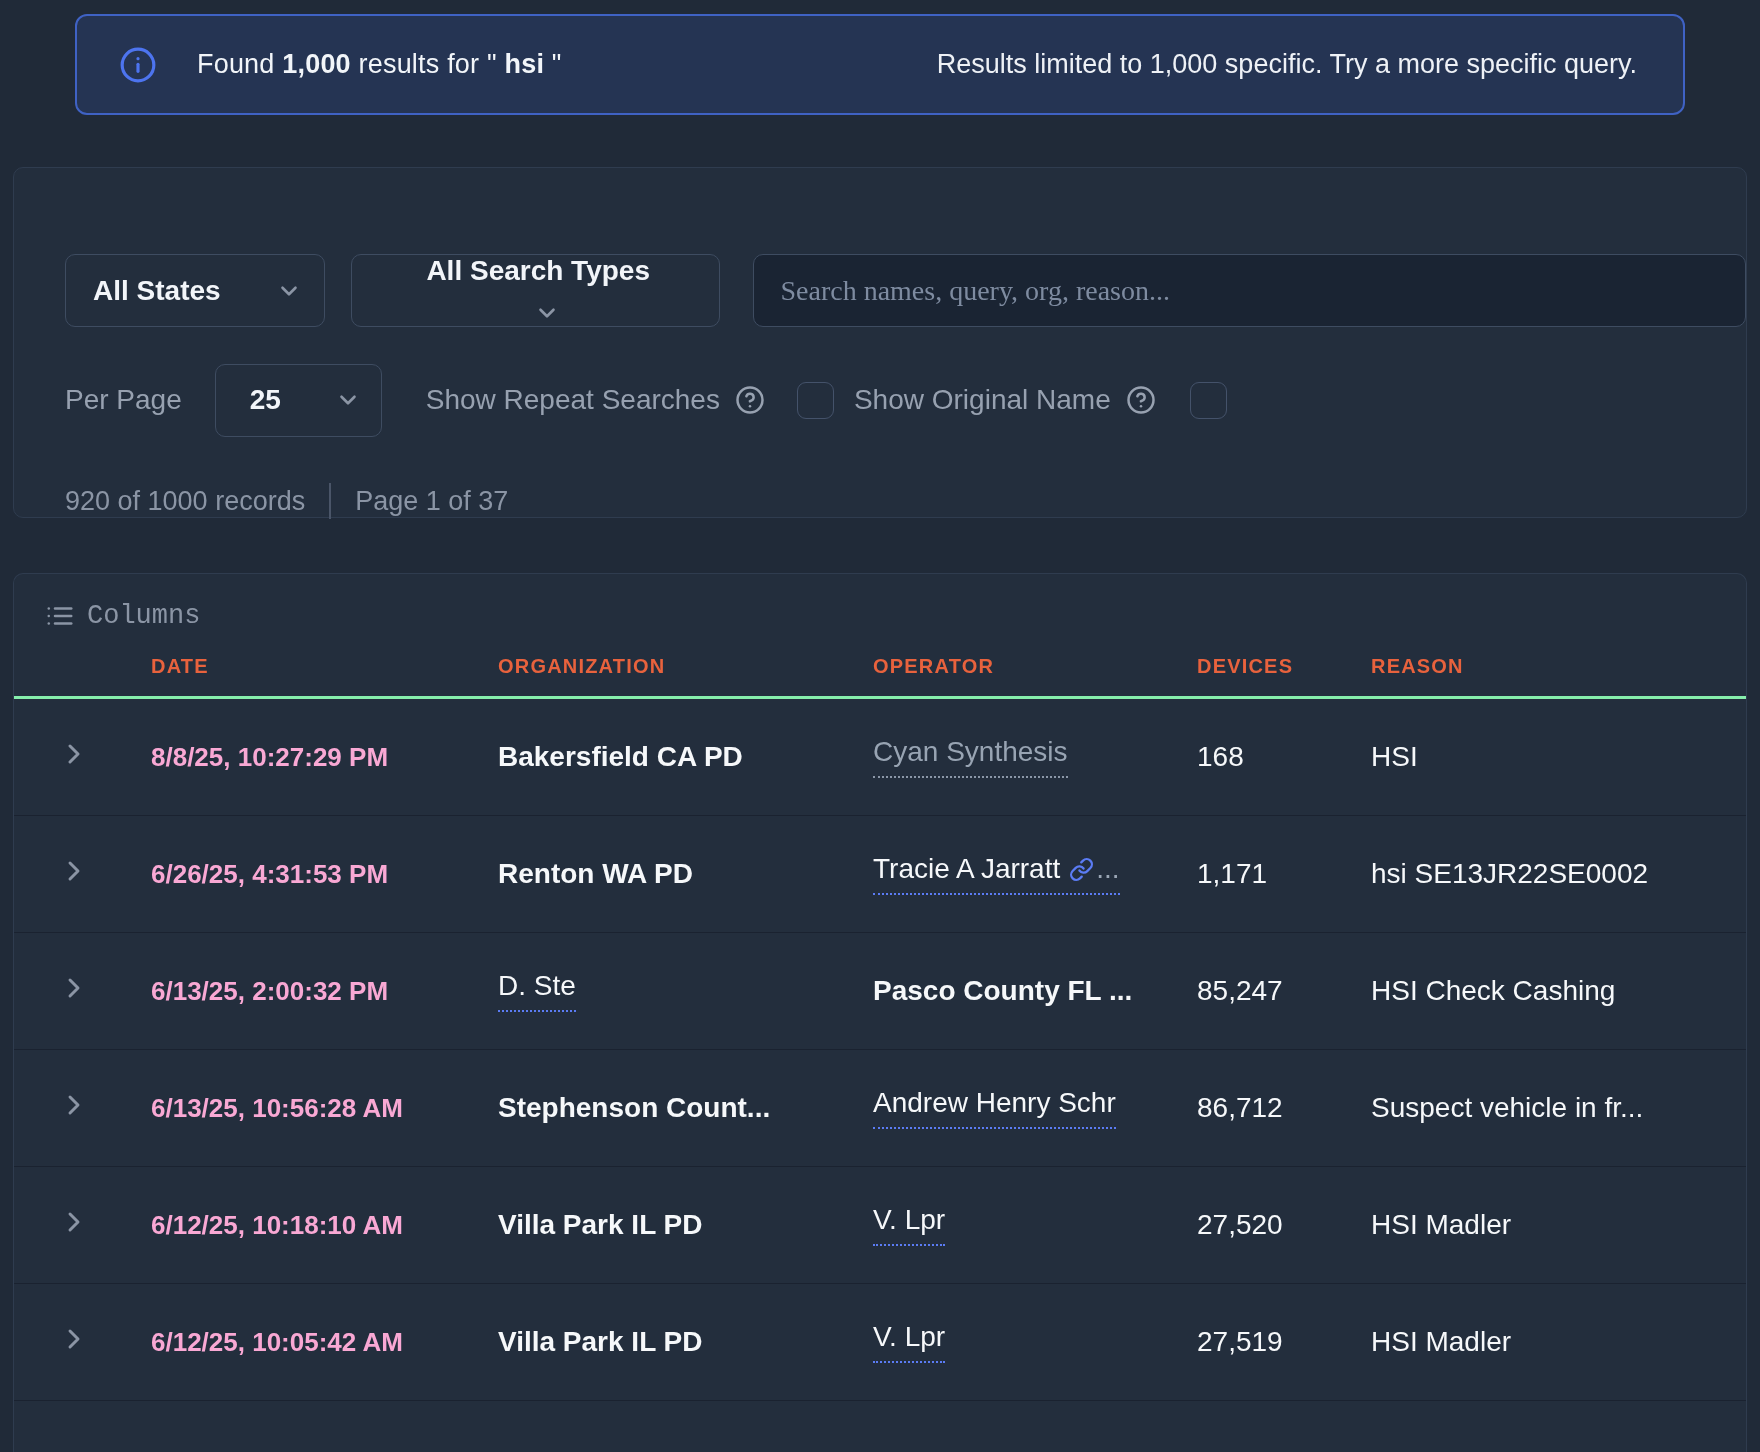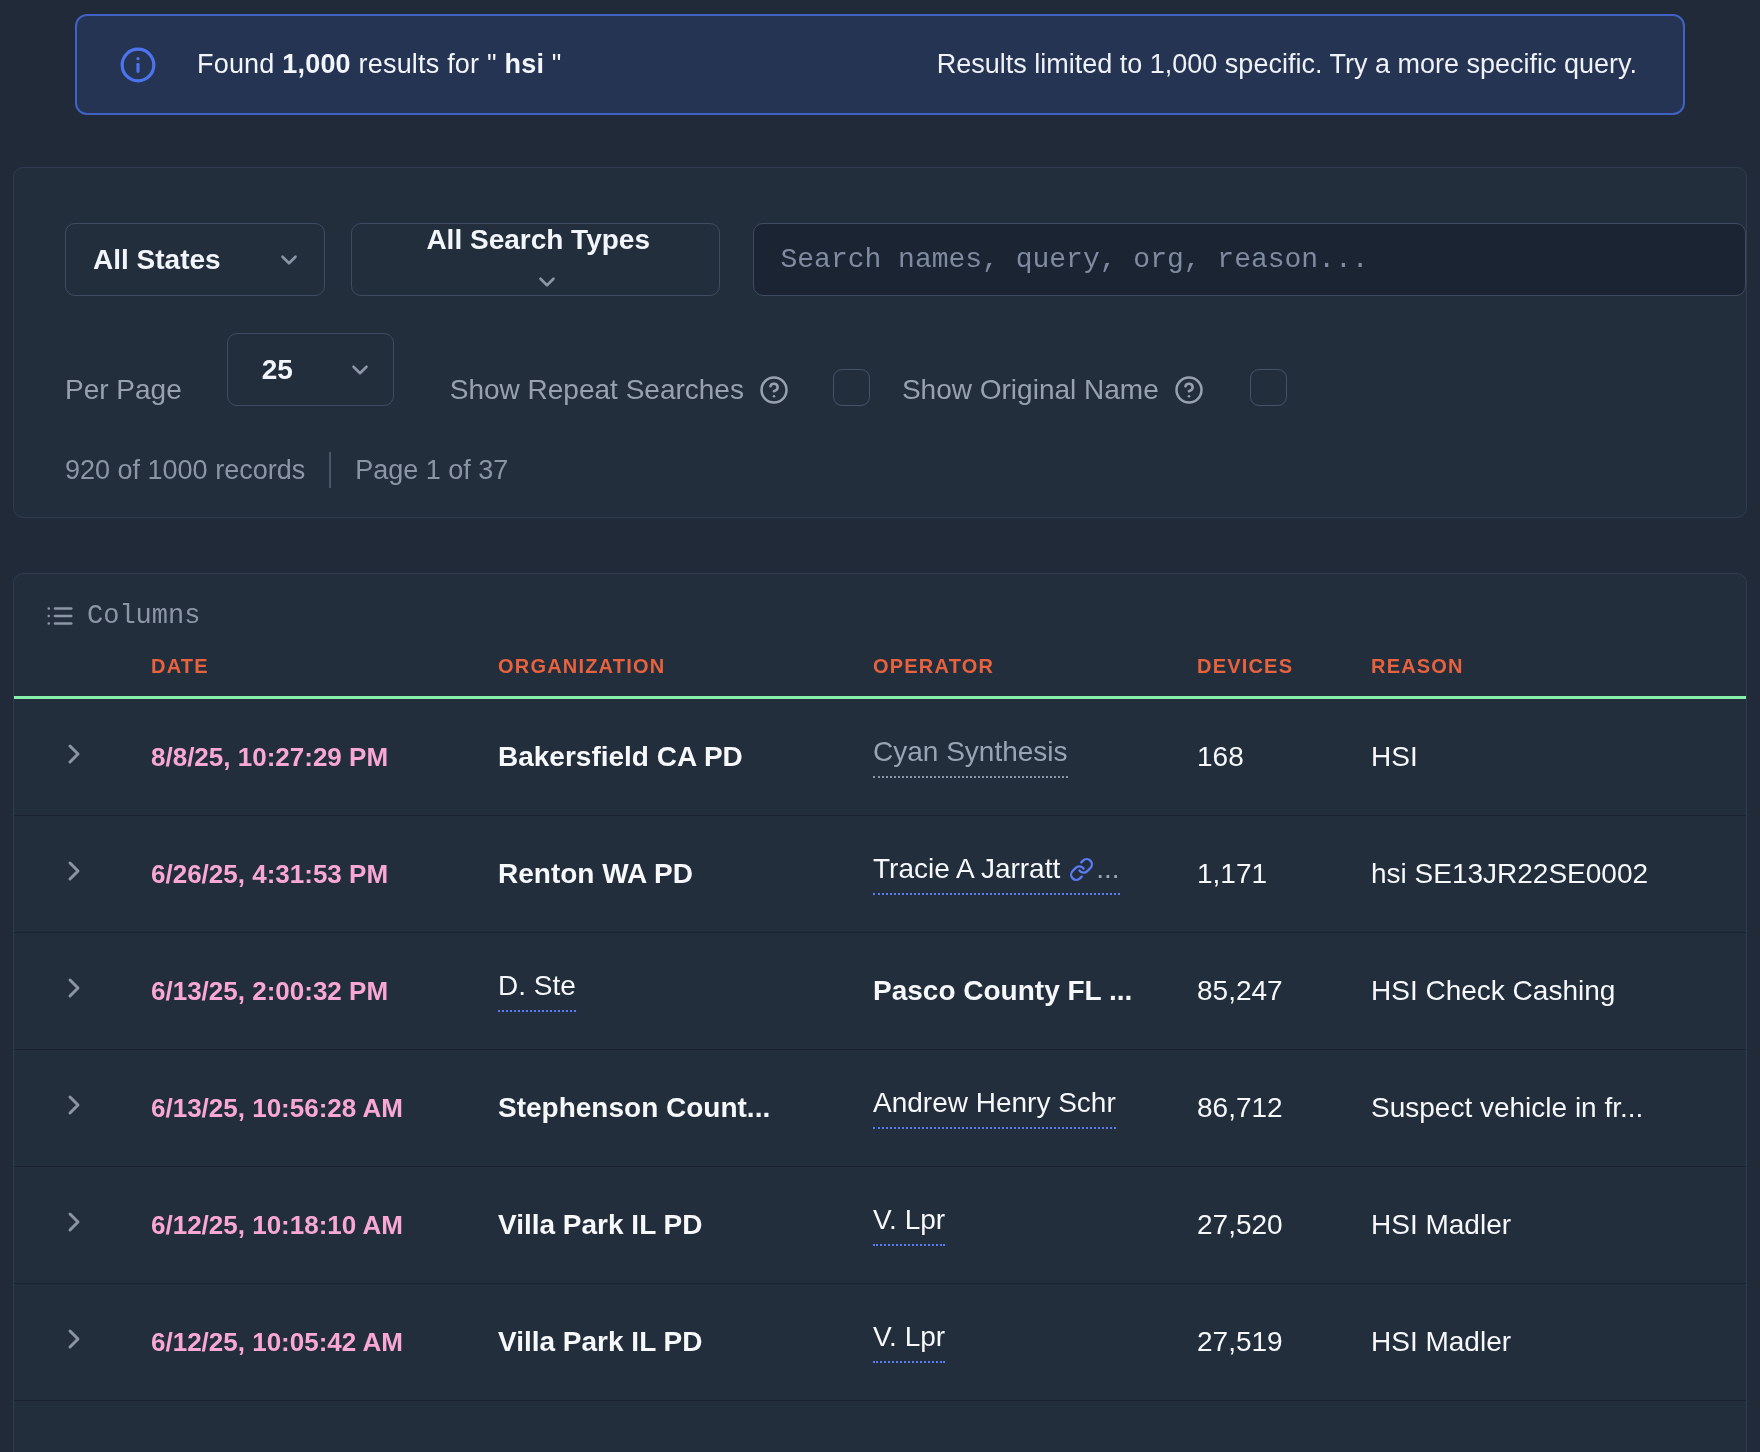--- a/index.html
+++ b/index.html
@@ -30,21 +30,21 @@
   .banner-msg b { font-weight:700; }
   .banner-note { font-size:27px; color:#eef1f6; font-weight:400; }
 
   
   .panel {
     margin:0 13px;
     background:#232e3d;
     border:1px solid #2f3c4f;
     border-radius:10px;
   }
-  .filter-panel { margin-top:52px; height:351px; padding:55px 0 0 51px; }
+  .filter-panel { margin-top:52px; height:351px; padding:86px 0 0 51px; }
 
   .filter-row1 { display:flex; align-items:center; }
   .control {
     height:73px;
     border:1.5px solid #3e4c61;
     border-radius:10px;
     display:flex; align-items:center;
     background:transparent;
     cursor:pointer;
   }
@@ -54,27 +54,27 @@
   .dd-states { width:270px; }
   .dd-types  { width:385px; margin-left:26px;flex-direction:column; }
   .search-input {
     margin-left:33px;
     width:1038px; height:73px;
     background:#1a2433;
     border:1.5px solid #3e4c61;
     border-radius:10px;
     color:#eef1f6;
     font-size:28px;
-    font-family:Liberation Mono, monospace;
+    font-family:Liberation Serif, serif;
     padding:0 26px;
     outline:none;
   }
   .search-input::placeholder { color:#7e8ba0; }
 
-  .filter-row2 { display:flex; align-items:flex-end; margin-top:36px; height:74px;gap:12px; }
+  .filter-row2 { display:flex; align-items:center; margin-top:36px; height:74px; }
   .muted-label { color:#97a1b0; font-size:28px; }
   .dd-perpage { width:167px; margin-left:33px; padding:0 20px 0 34px; justify-content:space-between; }
   .toggle-group { display:flex; align-items:center; gap:15px; margin-left:44px; }
   .help-icon { width:30px; height:30px; color:#97a1b0; }
   .checkbox {
     width:37px; height:37px;
     border:1.5px solid #44526a;
     border-radius:9px;
     margin-left:32px;
     cursor:pointer;

